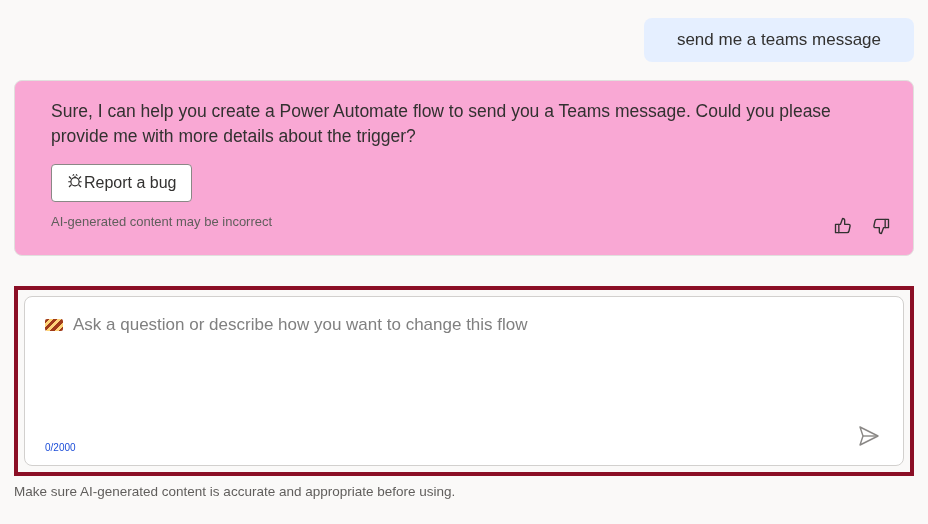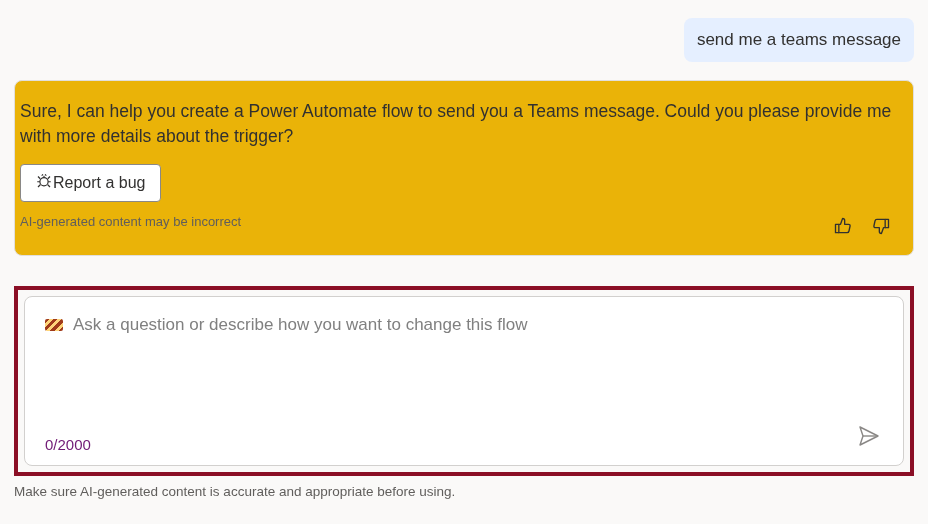--- a/index.html
+++ b/index.html
@@ -16,29 +16,29 @@
     }
     .user-message-row {
       display: flex;
       justify-content: flex-end;
       margin-bottom: 18px;
       margin-top: 8px;
     }
     .user-message {
       background: #e5efff;
       color: #323130;
-      padding: 12px 13px;
+      padding: 12px 33px;
       border-radius: 8px;
       font-size: 17px;
     }
     .assistant-message {
-      background: #eab308;
+      background: #f9a8d4;
       border: 1px solid #e1dfdd;
       border-radius: 8px;
-      padding: 18px 20px 14px 5px;
+      padding: 18px 20px 14px 36px;
       margin-bottom: 4px;
     }
     .assistant-text {
       font-size: 17.5px;
       line-height: 1.4;
       color: #323130;
       margin-bottom: 16px;
     }
     .report-bug-btn {
       display: inline-flex;
@@ -110,22 +110,22 @@
       font-size: 17px;
       color: #808080;
     }
     .input-bottom {
       margin-top: auto;
       display: flex;
       justify-content: space-between;
       align-items: flex-end;
     }
     .char-count {
-      font-size: 15px;
-      color: #701a75;
+      font-size: 10px;
+      color: #1d4ed8;
       margin-top: 16px;
     }
     .send-btn {
       background: none;
       border: none;
       cursor: pointer;
       padding: 2px;
       color: #8a8886;
     }
     .send-icon { width: 24px; height: 24px; }

